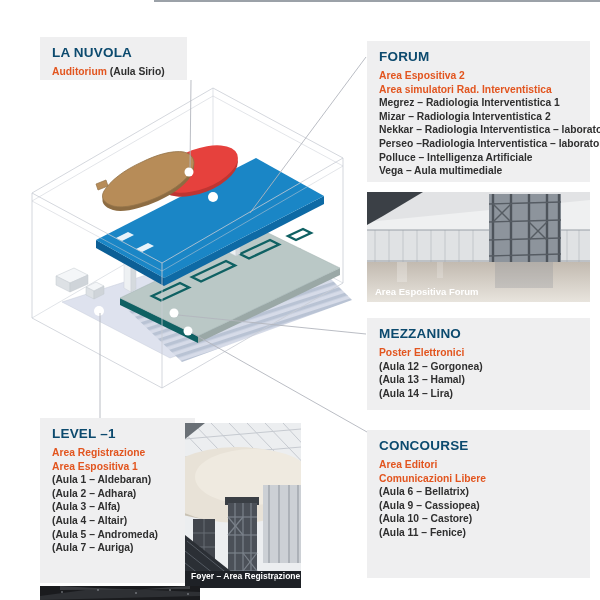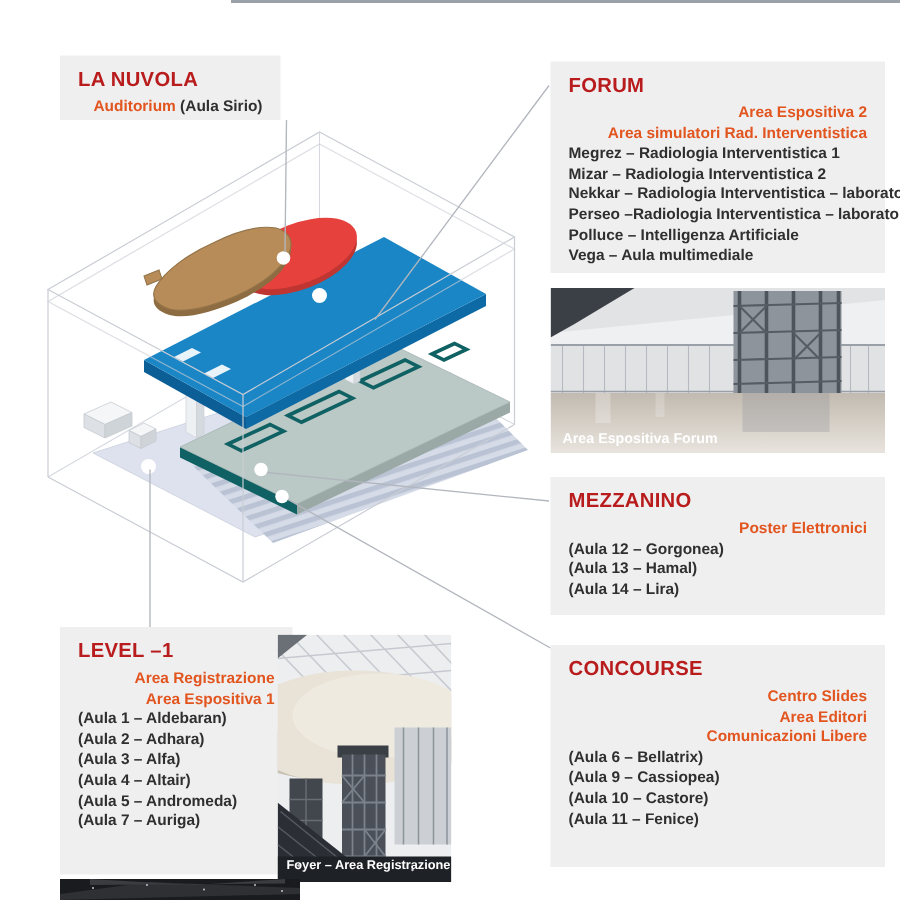--- a/index.html
+++ b/index.html
@@ -1,23 +1,23 @@
 <!DOCTYPE html>
 <html><head>
 <meta charset="utf-8">
 <style>
   html,body{margin:0;padding:0;background:#ffffff;}
   #stage{position:relative;width:600px;height:600px;background:#ffffff;overflow:hidden;
          font-family:"Liberation Sans",sans-serif;}
   .top-rule{position:absolute;left:154px;top:0;width:446px;height:2px;background:#9ba1a8;}
   #diagram-svg{position:absolute;left:0;top:0;width:600px;height:600px;}
   .panel{position:absolute;background:#efeff0;box-sizing:border-box;padding:8px 12px;}
-  .panel h2{margin:0 0 5px 0;font-size:13.5px;font-weight:bold;color:#b91c1c;letter-spacing:.2px;}
+  .panel h2{margin:0 0 5px 0;font-size:13.5px;font-weight:bold;color:#0c4a6e;letter-spacing:.2px;}
   .line{font-size:10.3px;font-weight:bold;line-height:13.6px;color:#2f2f2f;white-space:nowrap;}
-  .line.hl{color:#e2551f;text-align:right;}
+  .line.hl{color:#e2551f;}
   .inline-detail{color:#2f2f2f;font-weight:bold;}
   .photo{position:absolute;overflow:hidden;}
   .photo svg{display:block;}
   .caption{font-weight:bold;fill:#ffffff;}
 </style>
 </head>
 <body>
 
 <div id="stage">
 
@@ -191,21 +191,20 @@
   <div class="panel" style="left:367px;top:318px;width:223px;height:92px;">
     <h2>MEZZANINO</h2>
     <div class="line hl">Poster Elettronici</div>
     <div class="line">(Aula 12 – Gorgonea)</div>
     <div class="line">(Aula 13 – Hamal)</div>
     <div class="line">(Aula 14 – Lira)</div>
   </div>
 
   <div class="panel" style="left:367px;top:430px;width:223px;height:148px;">
     <h2>CONCOURSE</h2>
-    <div class="line hl">Centro Slides</div>
     <div class="line hl">Area Editori</div>
     <div class="line hl">Comunicazioni Libere</div>
     <div class="line">(Aula 6 – Bellatrix)</div>
     <div class="line">(Aula 9 – Cassiopea)</div>
     <div class="line">(Aula 10 – Castore)</div>
     <div class="line">(Aula 11 – Fenice)</div>
   </div>
 
   <div class="panel" style="left:40px;top:418px;width:155px;height:165px;">
     <h2>LEVEL –1</h2>

